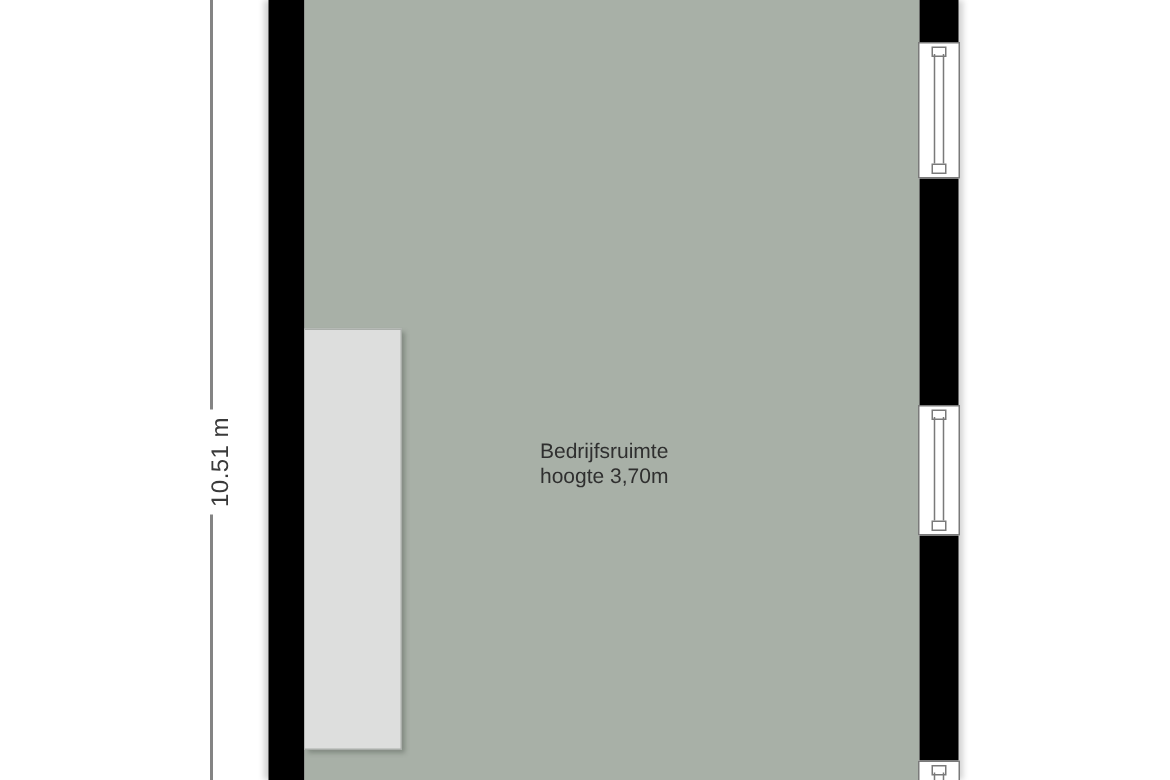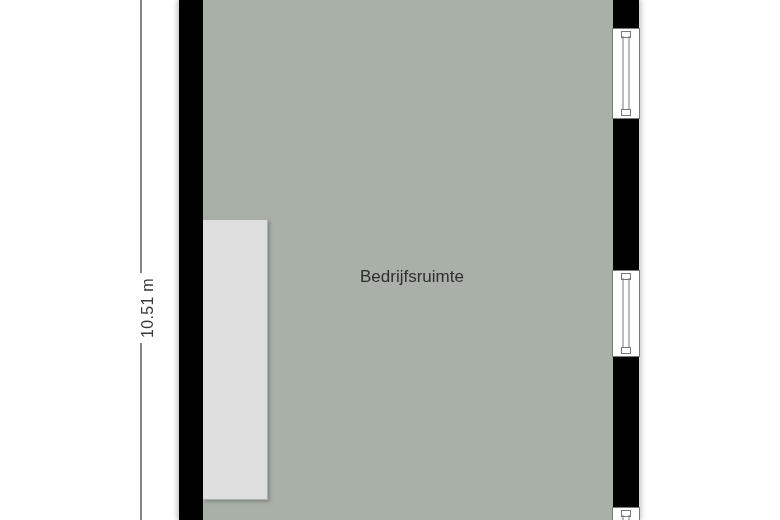--- a/index.html
+++ b/index.html
@@ -55,22 +55,22 @@
   
   .room {
     position: absolute;
     left: 203px; top: 0;
     width: 410px; height: 520px;
     background: var(--room-fill, #a8b0a7);
   }
   .room-label {
     position: absolute;
     left: 157px;  
-    top: 268px;
-    font-size: 17px;
+    top: 292px;
+    font-size: 14px;
     line-height: 17px;
     color: var(--label-text, #2f2f2f);
     white-space: nowrap;
     text-align: left;
   }
 
   
   .stairs {
     position: absolute;
     left: 0; top: 219px;
@@ -129,20 +129,21 @@
   <div class="dim-line-seg dim-line-top"></div>
   <div class="dim-line-seg dim-line-bottom"></div>
   <div class="dim-label">10.51 m</div>
 
   <div class="wall-left"></div>
 
   <div class="room">
     <div class="stairs"></div>
     <div class="room-label">
       <div>Bedrijfsruimte</div>
+      <div>hoogte 3,70m</div>
     </div>
   </div>
 
   <div class="wall-right"></div>
 
   <div class="window window-1">
     <div class="cap cap-top"></div>
     <div class="glass"></div>
     <div class="cap cap-bottom"></div>
   </div>

